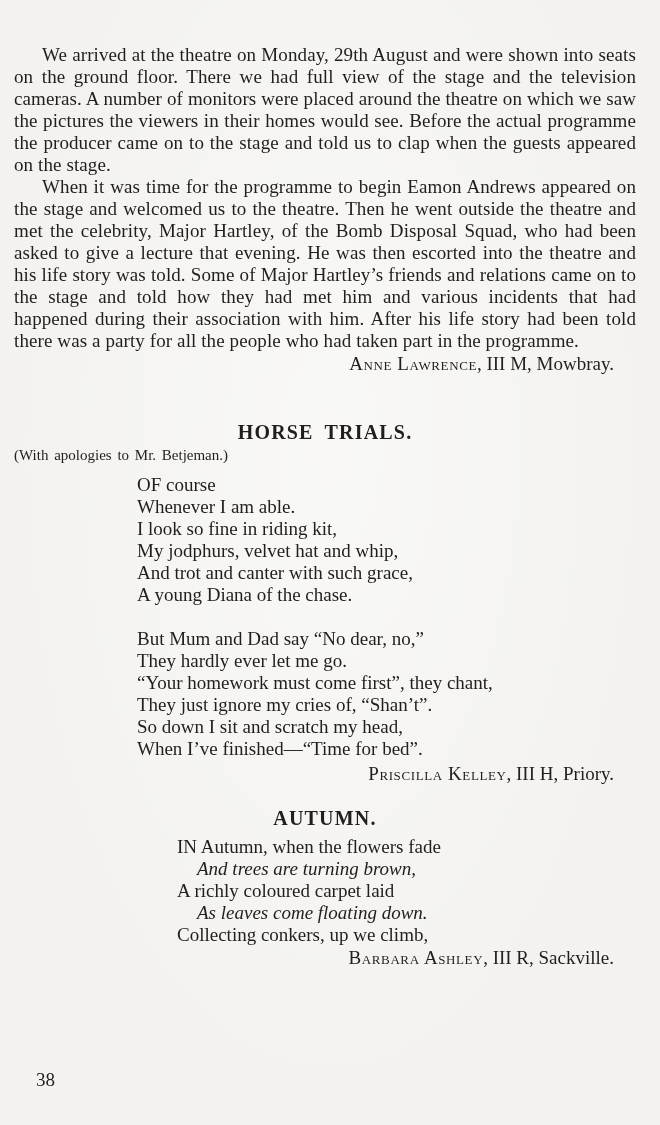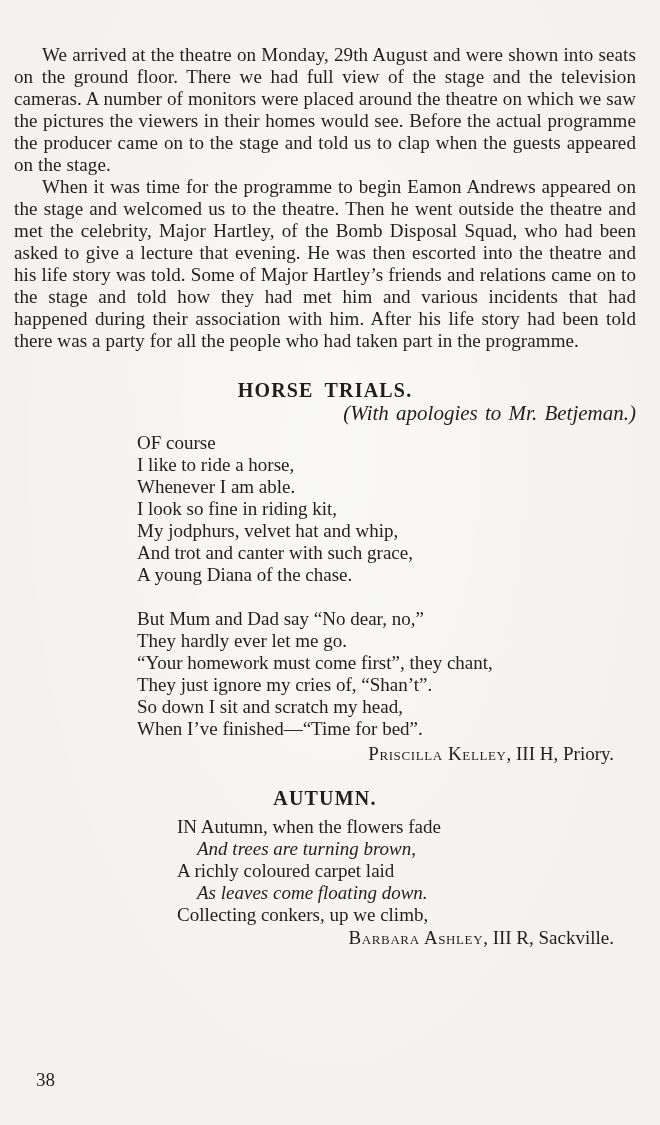--- a/index.html
+++ b/index.html
@@ -36,26 +36,25 @@
     white-space: nowrap;
   }
   .sc { font-variant: small-caps; letter-spacing: 0.6px; }
   .section-head {
     text-align: center;
     font-weight: bold;
     font-size: 20px;
     line-height: 24px;
     letter-spacing: 1.2px;
     word-spacing: 5px;
-    margin-top: 26px;
+    margin-top: 44px;
   }
   .subtitle {
-    text-align: right;
-    font-style: italic;
-    font-size: 21px;
+    text-align: left;
+    font-size: 15px;
     line-height: 22px;
     word-spacing: 2px;
   }
   .poem { list-style: none; padding: 0; }
   .poem .poem-line { line-height: 22px; white-space: nowrap; }
   .poem-horse { margin: 8px 0 0 123px; }
   .stanza2 { margin-top: 22px; }
   .attr-2 { margin-top: 2px; }
   .head-autumn { margin-top: 20px; }
   .poem-autumn { margin: 6px 0 0 163px; }
@@ -70,29 +69,29 @@
 </head>
 <body>
 
 <div class="page">
   <div class="content">
 
     <p class="para">We arrived at the theatre on Monday, 29th August and were shown into seats on the ground floor.  There we had full view of the stage and the television cameras.  A number of monitors were placed around the theatre on which we saw the pictures the viewers in their homes would see.  Before the actual programme the producer came on to the stage and told us to clap when the guests appeared on the stage.</p>
 
     <p class="para">When it was time for the programme to begin Eamon Andrews appeared on the stage and welcomed us to the theatre.  Then he went outside the theatre and met the celebrity, Major Hartley, of the Bomb Disposal Squad, who had been asked to give a lecture that evening. He was then escorted into the theatre and his life story was told. Some of Major Hartley’s friends and relations came on to the stage and told how they had met him and various incidents that had happened during their association with him.  After his life story had been told there was a party for all the people who had taken part in the programme.</p>
 
+    <div class="attr"><span class="sc">Anne Lawrence</span><span>, III M, Mowbray.</span></div>
 
     <div class="section-head">HORSE TRIALS.</div>
 
     <div class="subtitle">(With apologies to Mr. Betjeman.)</div>
 
     <div class="poem poem-horse">
       <div>
         <div class="poem-line">OF course</div>
-        <div class="poem-line">I like to ride a horse,</div>
         <div class="poem-line">Whenever I am able.</div>
         <div class="poem-line">I look so fine in riding kit,</div>
         <div class="poem-line">My jodphurs, velvet hat and whip,</div>
         <div class="poem-line">And trot and canter with such grace,</div>
         <div class="poem-line">A young Diana of the chase.</div>
       </div>
       <div class="stanza2">
         <div class="poem-line">But Mum and Dad say “No dear, no,”</div>
         <div class="poem-line">They hardly ever let me go.</div>
         <div class="poem-line">“Your homework must come first”, they chant,</div>

